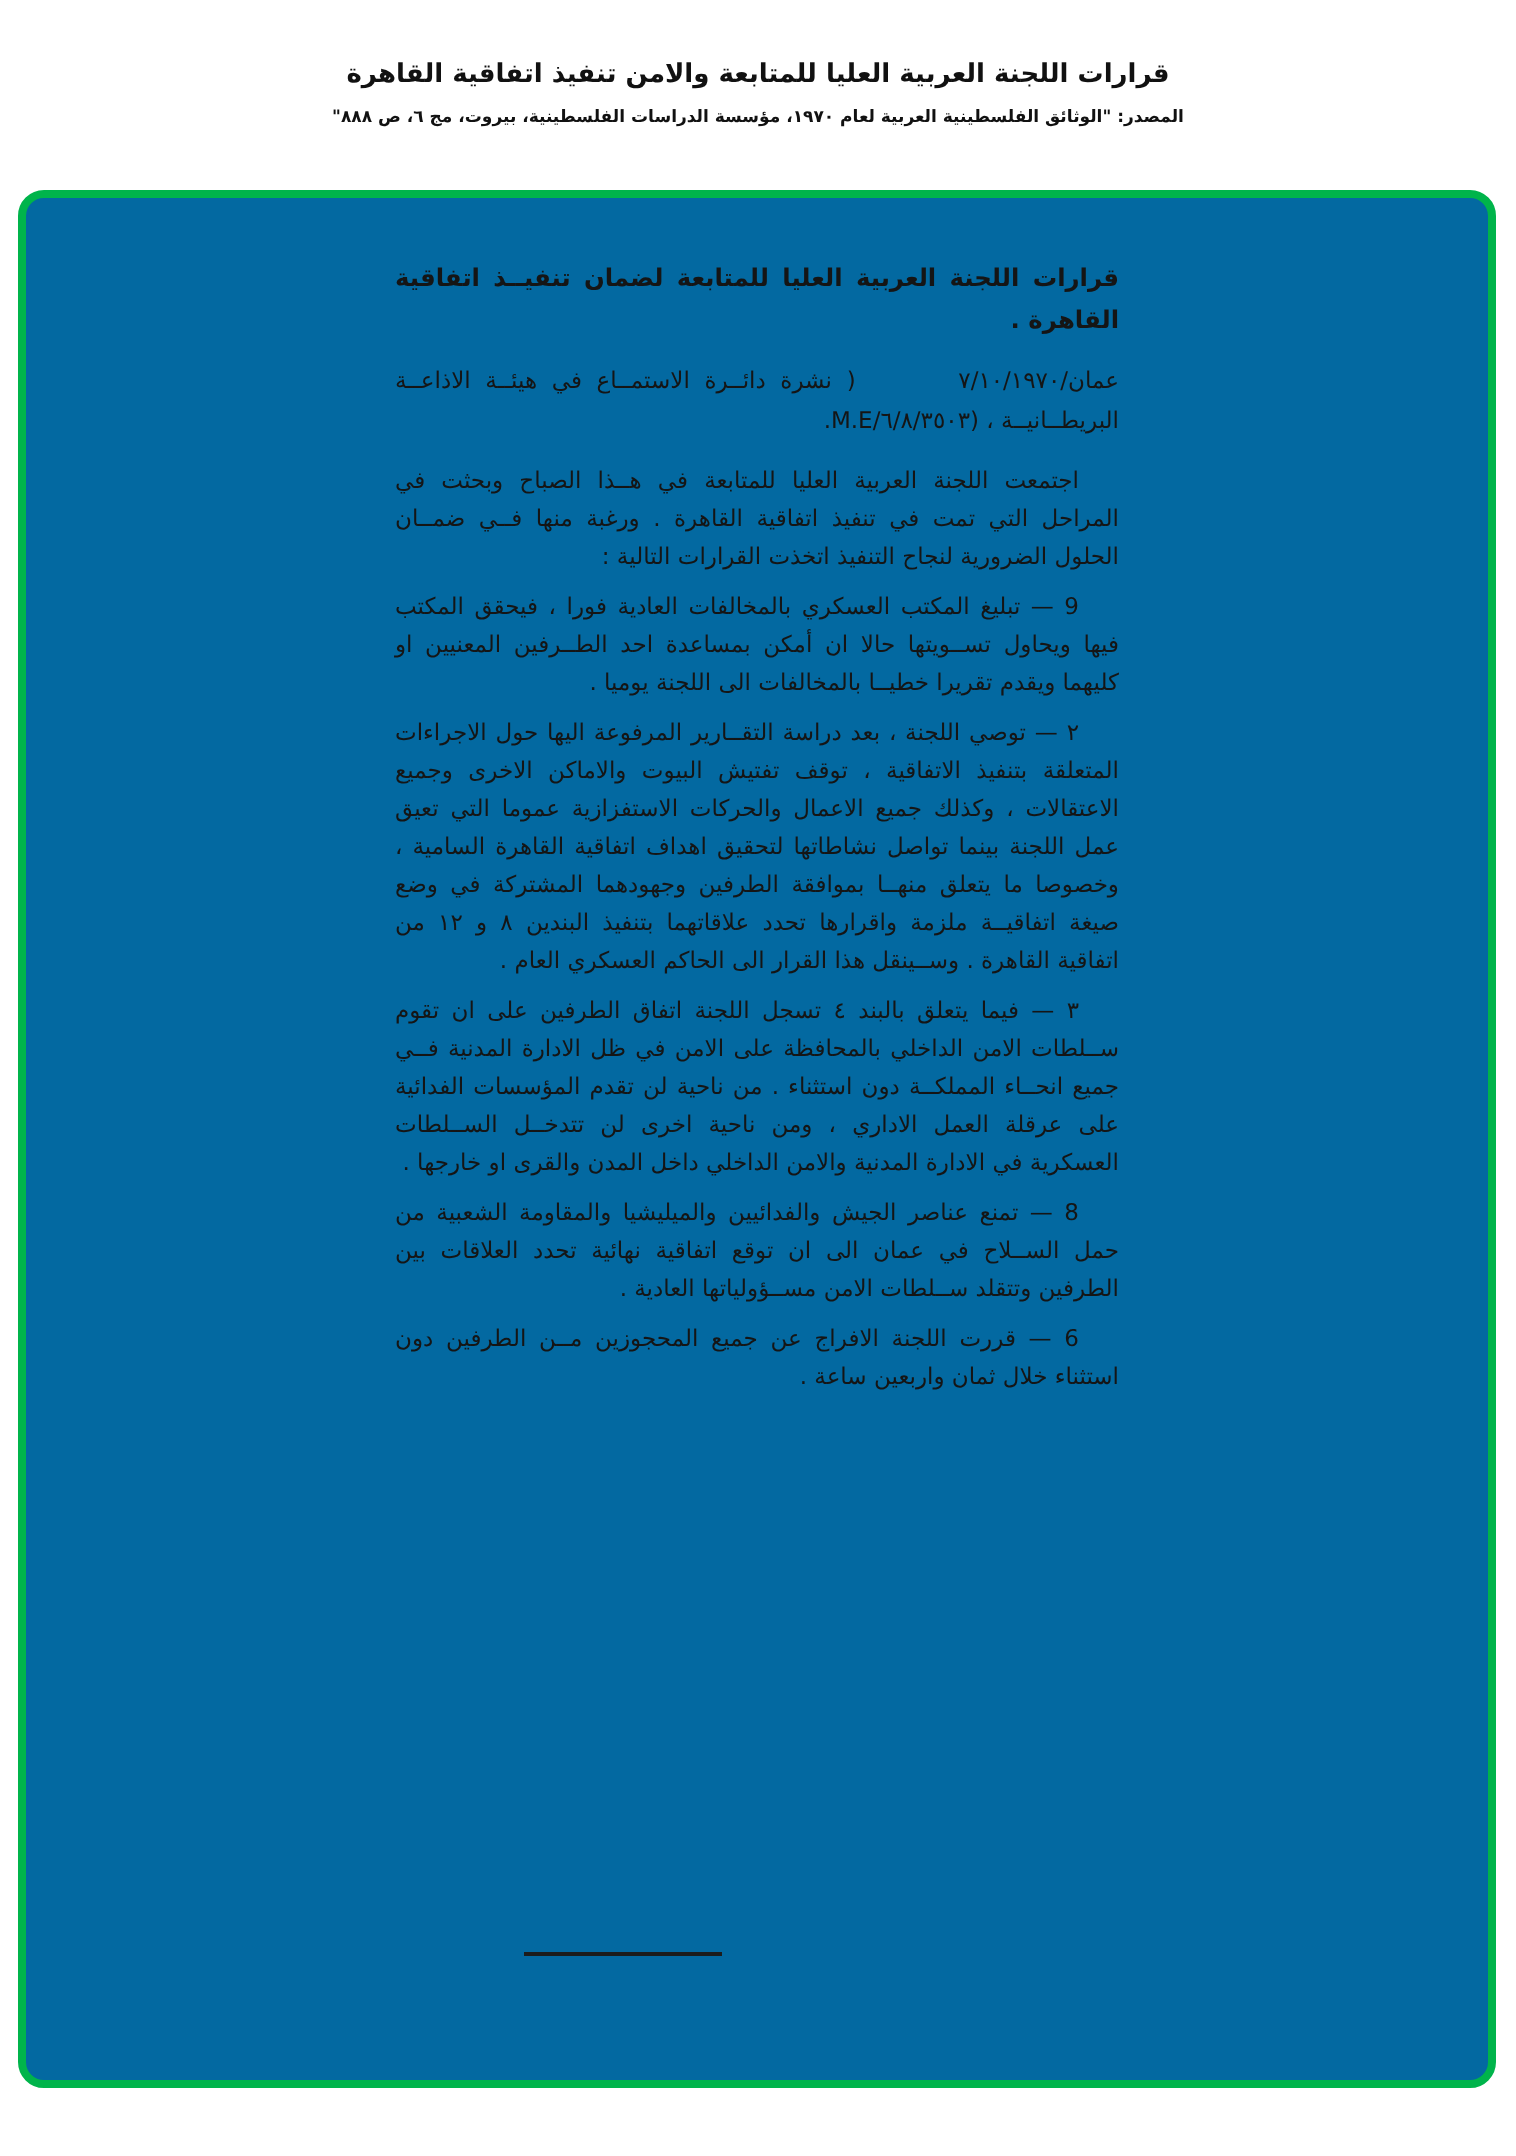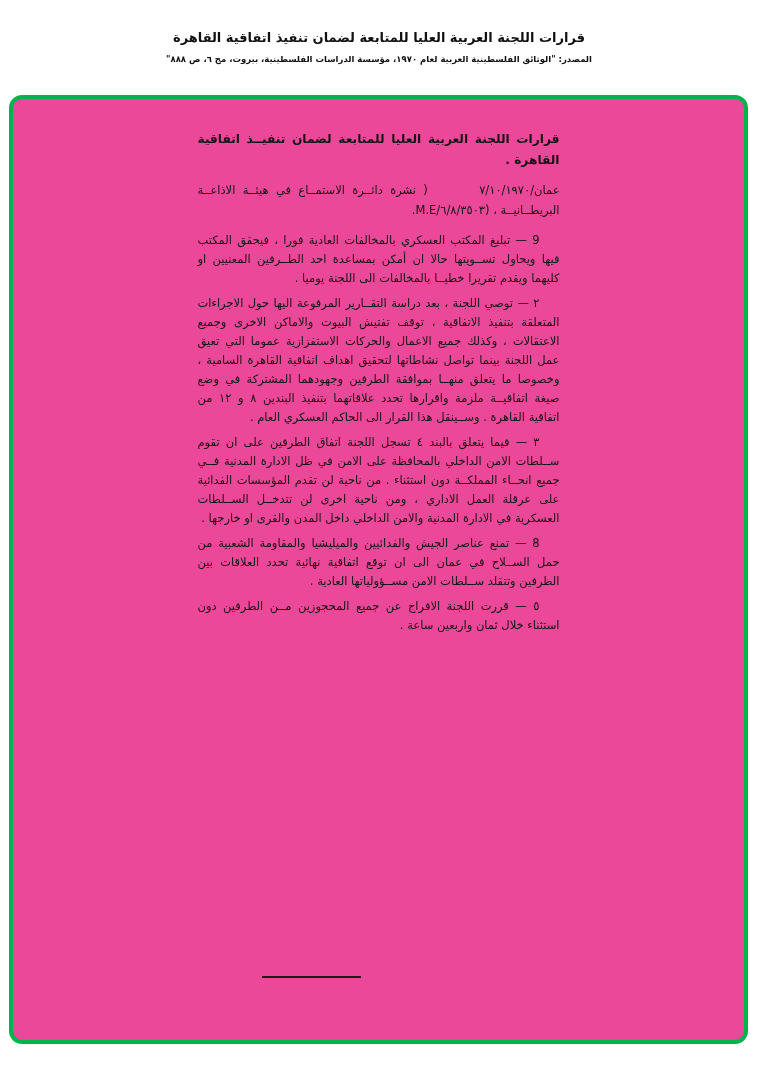--- a/index.html
+++ b/index.html
@@ -20,21 +20,21 @@
   }
   .page-header .source {
     margin-top:9px; font-size:8.5px; font-weight:bold;
   }
 
   .scan-frame {
     position:absolute; left:9px; top:95px;
     width:739px; height:949px;
     border:4px solid var(--frame-green, #00b44b);
     border-radius:13px;
-    background:#ec4899;
+    background:#0369a1;
   }
 
   .doc {
     position:absolute; top:30px; left:0; right:0;
     margin:0 auto; width:362px;
     direction:rtl; text-align:justify; text-justify:inter-word;
     font-size:11.5px; line-height:19px; color:#151515;
   }
   .doc-heading {
     font-weight:bold; font-size:12.2px; line-height:21px;
@@ -49,40 +49,41 @@
     position:absolute; left:249px; top:877px;
     width:99px; height:2px; background:#1c1c1c;
   }
 </style>
 </head>
 <body>
 
 <div class="page">
 
   <div class="page-header">
-    <div class="title">قرارات اللجنة العربية العليا للمتابعة لضمان تنفيذ اتفاقية القاهرة</div>
+    <div class="title">قرارات اللجنة العربية العليا للمتابعة والامن تنفيذ اتفاقية القاهرة</div>
     <div class="source">المصدر: "الوثائق الفلسطينية العربية لعام ١٩٧٠، مؤسسة الدراسات الفلسطينية، بيروت، مج ٦، ص ٨٨٨"</div>
   </div>
 
   <div class="scan-frame">
 
     <div class="doc">
 
       <p class="doc-heading">قرارات اللجنة العربية العليا للمتابعة لضمان تنفيــذ اتفاقية القاهرة .</p>
 
       <p class="dateline">
         <span class="date">عمان/٧/١٠/١٩٧٠</span>
         <span class="src">( نشرة دائــرة الاستمــاع في هيئــة الاذاعــة البريطــانيــة ، (٦/٨/٣٥٠٣/M.E.</span>
       </p>
 
+      <p class="para">اجتمعت اللجنة العربية العليا للمتابعة في هــذا الصباح وبحثت في المراحل التي تمت في تنفيذ اتفاقية القاهرة . ورغبة منها فــي ضمــان الحلول الضرورية لنجاح التنفيذ اتخذت القرارات التالية :</p>
       <p class="para">9 — تبليغ المكتب العسكري بالمخالفات العادية فورا ، فيحقق المكتب فيها ويحاول تســويتها حالا ان أمكن بمساعدة احد الطــرفين المعنيين او كليهما ويقدم تقريرا خطيــا بالمخالفات الى اللجنة يوميا .</p>
       <p class="para">٢ — توصي اللجنة ، بعد دراسة التقــارير المرفوعة اليها حول الاجراءات المتعلقة بتنفيذ الاتفاقية ، توقف تفتيش البيوت والاماكن الاخرى وجميع الاعتقالات ، وكذلك جميع الاعمال والحركات الاستفزازية عموما التي تعيق عمل اللجنة بينما تواصل نشاطاتها لتحقيق اهداف اتفاقية القاهرة السامية ، وخصوصا ما يتعلق منهــا بموافقة الطرفين وجهودهما المشتركة في وضع صيغة اتفاقيــة ملزمة واقرارها تحدد علاقاتهما بتنفيذ البندين ٨ و ١٢ من اتفاقية القاهرة . وســينقل هذا القرار الى الحاكم العسكري العام .</p>
       <p class="para">٣ — فيما يتعلق بالبند ٤ تسجل اللجنة اتفاق الطرفين على ان تقوم ســلطات الامن الداخلي بالمحافظة على الامن في ظل الادارة المدنية فــي جميع انحــاء المملكــة دون استثناء . من ناحية لن تقدم المؤسسات الفدائية على عرقلة العمل الاداري ، ومن ناحية اخرى لن تتدخــل الســلطات العسكرية في الادارة المدنية والامن الداخلي داخل المدن والقرى او خارجها .</p>
       <p class="para">8 — تمنع عناصر الجيش والفدائيين والميليشيا والمقاومة الشعبية من حمل الســلاح في عمان الى ان توقع اتفاقية نهائية تحدد العلاقات بين الطرفين وتتقلد ســلطات الامن مســؤولياتها العادية .</p>
-      <p class="para">٥ — قررت اللجنة الافراج عن جميع المحجوزين مــن الطرفين دون استثناء خلال ثمان واربعين ساعة .</p>
+      <p class="para">6 — قررت اللجنة الافراج عن جميع المحجوزين مــن الطرفين دون استثناء خلال ثمان واربعين ساعة .</p>
 
     </div>
 
     <div class="bottom-rule"></div>
 
   </div>
 
 </div>
 
 </body></html>

